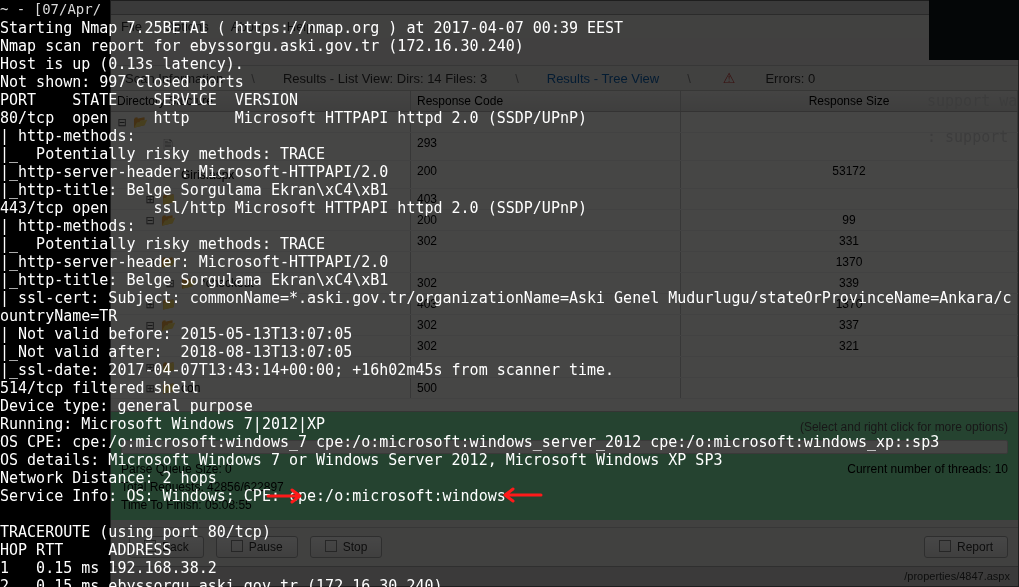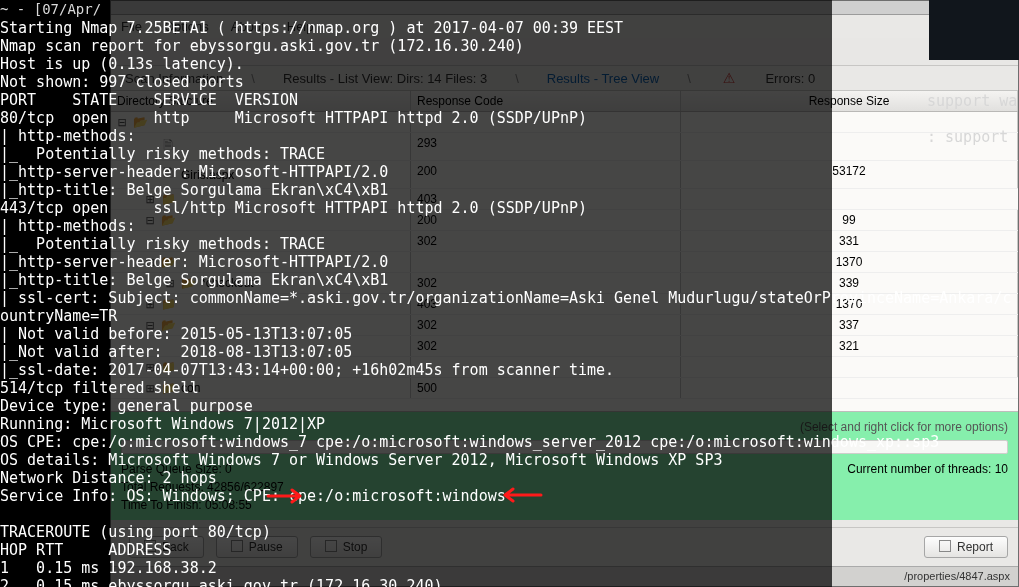--- a/index.html
+++ b/index.html
@@ -38,21 +38,21 @@
   .hint { color:#555; }
   .change-row { display:flex; gap:6px; align-items:center; justify-content:flex-end; padding:4px 0;}
   .change-row input { width:130px; height:20px; border:1px solid #aaa; background:#fff; }
   .btn { background:linear-gradient(#fdfdfd,#e5e4e2); border:1px solid #a6a6a6; border-radius:3px; padding:3px 14px; font-size:12px; color:#333; }
   .bottom-bar { position:absolute; left:8px; right:0; bottom:20px; display:flex; gap:12px; padding:8px 10px; background:#e9e8e6; border-top:1px solid #c7c6c4;}
   .bottom-bar .spacer { flex:1; }
   .icnbtn::before { content:""; display:inline-block; width:10px; height:10px; border:1px solid #888; margin-right:6px; vertical-align:-1px;}
   .very-bottom {position:absolute; left:0; right:0; bottom:0; height:20px; background:#d2d1cf; border-top:1px solid #aaa; font-size:11px; color:#333; padding:3px 8px; display:flex; justify-content:space-between;}
 
   
-  .term { position:absolute; left:0; top:0; width:832px; height:587px; background:rgba(0,0,0,0.72); color:#fff; font-family:"DejaVu Sans Mono","Menlo","Consolas",monospace; font-size:15px; line-height:18px; white-space:pre; letter-spacing:0;}
+  .term { position:absolute; left:0; top:0; width:1019px; height:587px; background:rgba(0,0,0,0.72); color:#fff; font-family:"DejaVu Sans Mono","Menlo","Consolas",monospace; font-size:15px; line-height:18px; white-space:pre; letter-spacing:0;}
   .term .top { position:absolute; left:0; top:0; font-size:14px; color:#d9d9d9;}
   .term .body { position:absolute; left:0; top:19px;}
   .arrow { position:absolute; height:14px; }
   .arrow svg { display:block; }
 
   
   .right-sliver { position:absolute; right:0; top:0; width:90px; height:60px; background:#11161c; }
   .right-text { position:absolute; right:0; top:92px; width:92px; color:#d7d7d7; font-family:monospace; font-size:15px; line-height:18px; white-space:pre;}
 </style>
 </head>

